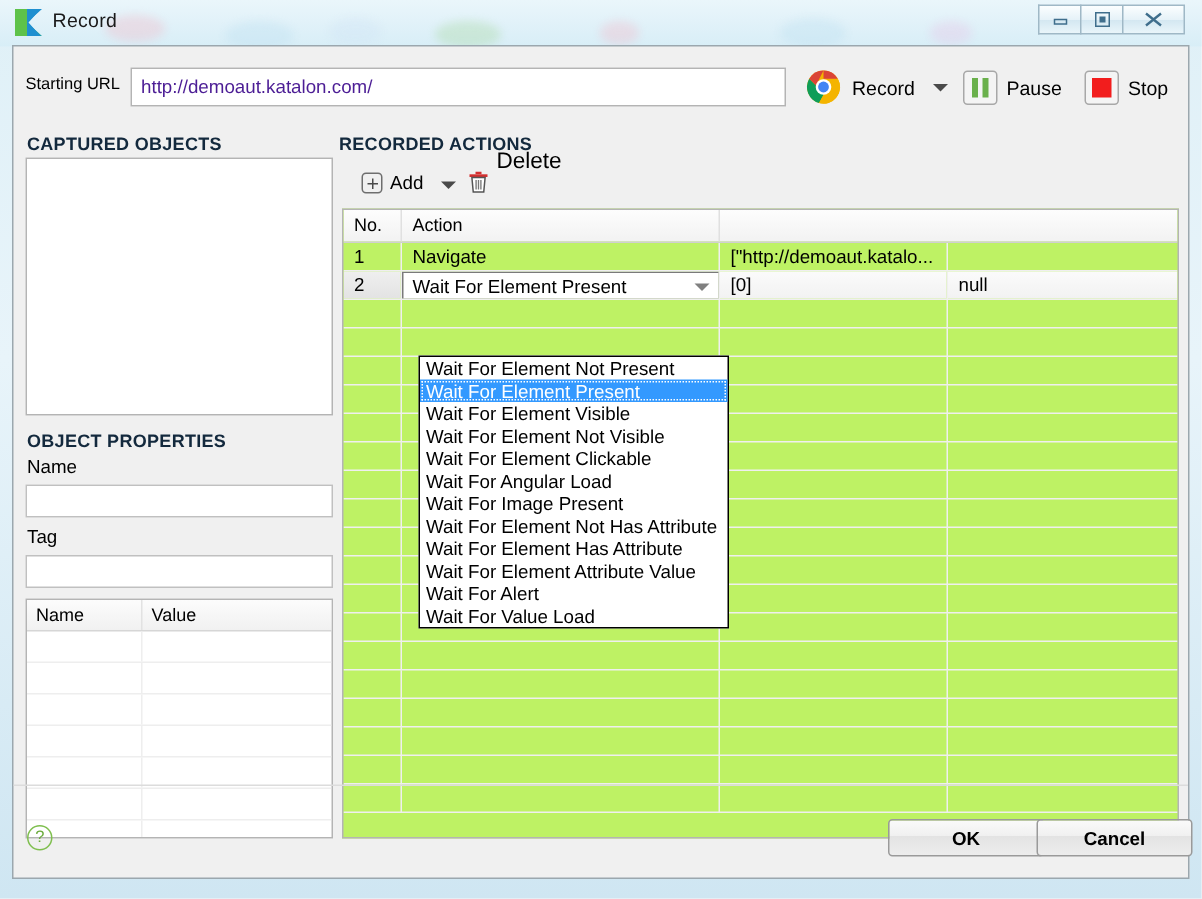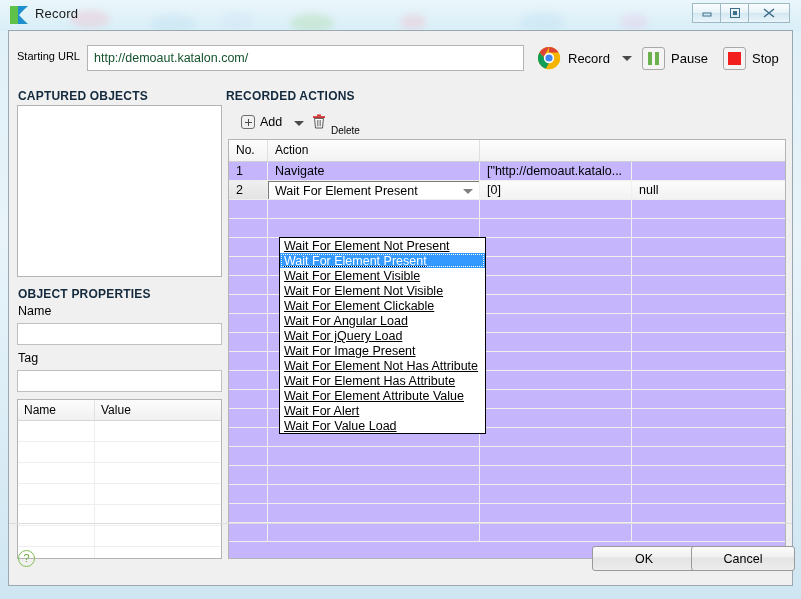--- a/index.html
+++ b/index.html
@@ -69,21 +69,21 @@
   }
   #url-input {
     position: absolute; left: 78px; top: 14px;
     width: 437px; height: 26px;
     box-sizing: border-box;
     border: 1px solid #b4b4b4;
     background: #fff;
     font-family: "Liberation Sans", sans-serif;
     font-size: 12.5px;
     padding: 0 6px;
-    color: #14532d;
+    color: #4c1d95;
     outline: none;
   }
   
   #chrome-icon {
     position: absolute; left: 528px; top: 15px;
     width: 24px; height: 24px;
   }
   #record-label {
     position: absolute; left: 559px; top: 20px;
     font-size: 13px;
@@ -191,28 +191,28 @@
   #add-icon:after  { left:5.5px; top:2.5px; width:1.4px; height:7px; }
   #add-label { position:absolute; left: 251px; top: 84px; font-size: 12.5px; }
   #add-caret {
     position:absolute; left: 285px; top: 90px;
     width:0;height:0;
     border-left:5px solid transparent;
     border-right:5px solid transparent;
     border-top:5px solid #4a4a4a;
   }
   #del-icon { position:absolute; left: 303px; top: 83px; width: 14px; height: 15px; }
-  #del-label { position:absolute; left: 322px; top: 94px; font-size: 10px; }
+  #del-label { position:absolute; left: 322px; top: 68px; font-size: 15px; }
 
   
   #actions-table {
     position: absolute; left: 219px; top: 108px;
     width: 558px; height: 420px;
     border: 1px solid #b4b4b4;
-    background: #c4b5fd;
+    background: #bef264;
     box-sizing: border-box;
     overflow: hidden;
   }
   #at-head {
     display: flex; height: 21px;
     background: linear-gradient(180deg,#fdfdfd 0%,#f2f2f2 100%);
     border-bottom: 1px solid #d0d0d0;
     font-size: 12px;
   }
   #at-head > div {
@@ -263,21 +263,20 @@
 
   
   #dropdown {
     position: absolute;
     left: 270px; top: 206px;
     width: 207px;
     border: 1px solid #000;
     background: #fff;
     box-sizing: border-box;
     z-index: 50;
-    text-decoration: underline;
   }
   .dd-item {
     height: 15px;
     padding: 1px 0 0 4px;
     font-size: 12.5px;
     line-height: 15px;
     white-space: nowrap;
     box-sizing: border-box;
   }
   .dd-item.sel {
@@ -308,20 +307,21 @@
     position: absolute; top: 515px;
     width: 104px; height: 25px;
     border: 1px solid #9a9a9a;
     border-radius: 3px;
     background: linear-gradient(180deg,#fafafa 0%,#f0f0f0 45%,#e3e3e3 46%,#ededed 100%);
     font-family: "Liberation Sans", sans-serif;
     font-size: 12.5px;
     box-sizing: border-box;
     cursor: default;
     color: #000;
+    font-weight: bold;
   }
   #btn-ok { left: 583px; }
   #btn-cancel { left: 682px; }
 </style>
 </head>
 <body>
 
 <div id="window">
 
   <div id="titlebar">
@@ -589,21 +589,20 @@
         </div>
     </div>
 
     <div id="dropdown">
       <div class="dd-item">Wait For Element Not Present</div>
       <div class="dd-item sel">Wait For Element Present</div>
       <div class="dd-item">Wait For Element Visible</div>
       <div class="dd-item">Wait For Element Not Visible</div>
       <div class="dd-item">Wait For Element Clickable</div>
       <div class="dd-item">Wait For Angular Load</div>
-      <div class="dd-item">Wait For jQuery Load</div>
       <div class="dd-item">Wait For Image Present</div>
       <div class="dd-item">Wait For Element Not Has Attribute</div>
       <div class="dd-item">Wait For Element Has Attribute</div>
       <div class="dd-item">Wait For Element Attribute Value</div>
       <div class="dd-item">Wait For Alert</div>
       <div class="dd-item">Wait For Value Load</div>
     </div>
 
     <div id="sep-line"></div>
     <div id="help-icon">?</div>

